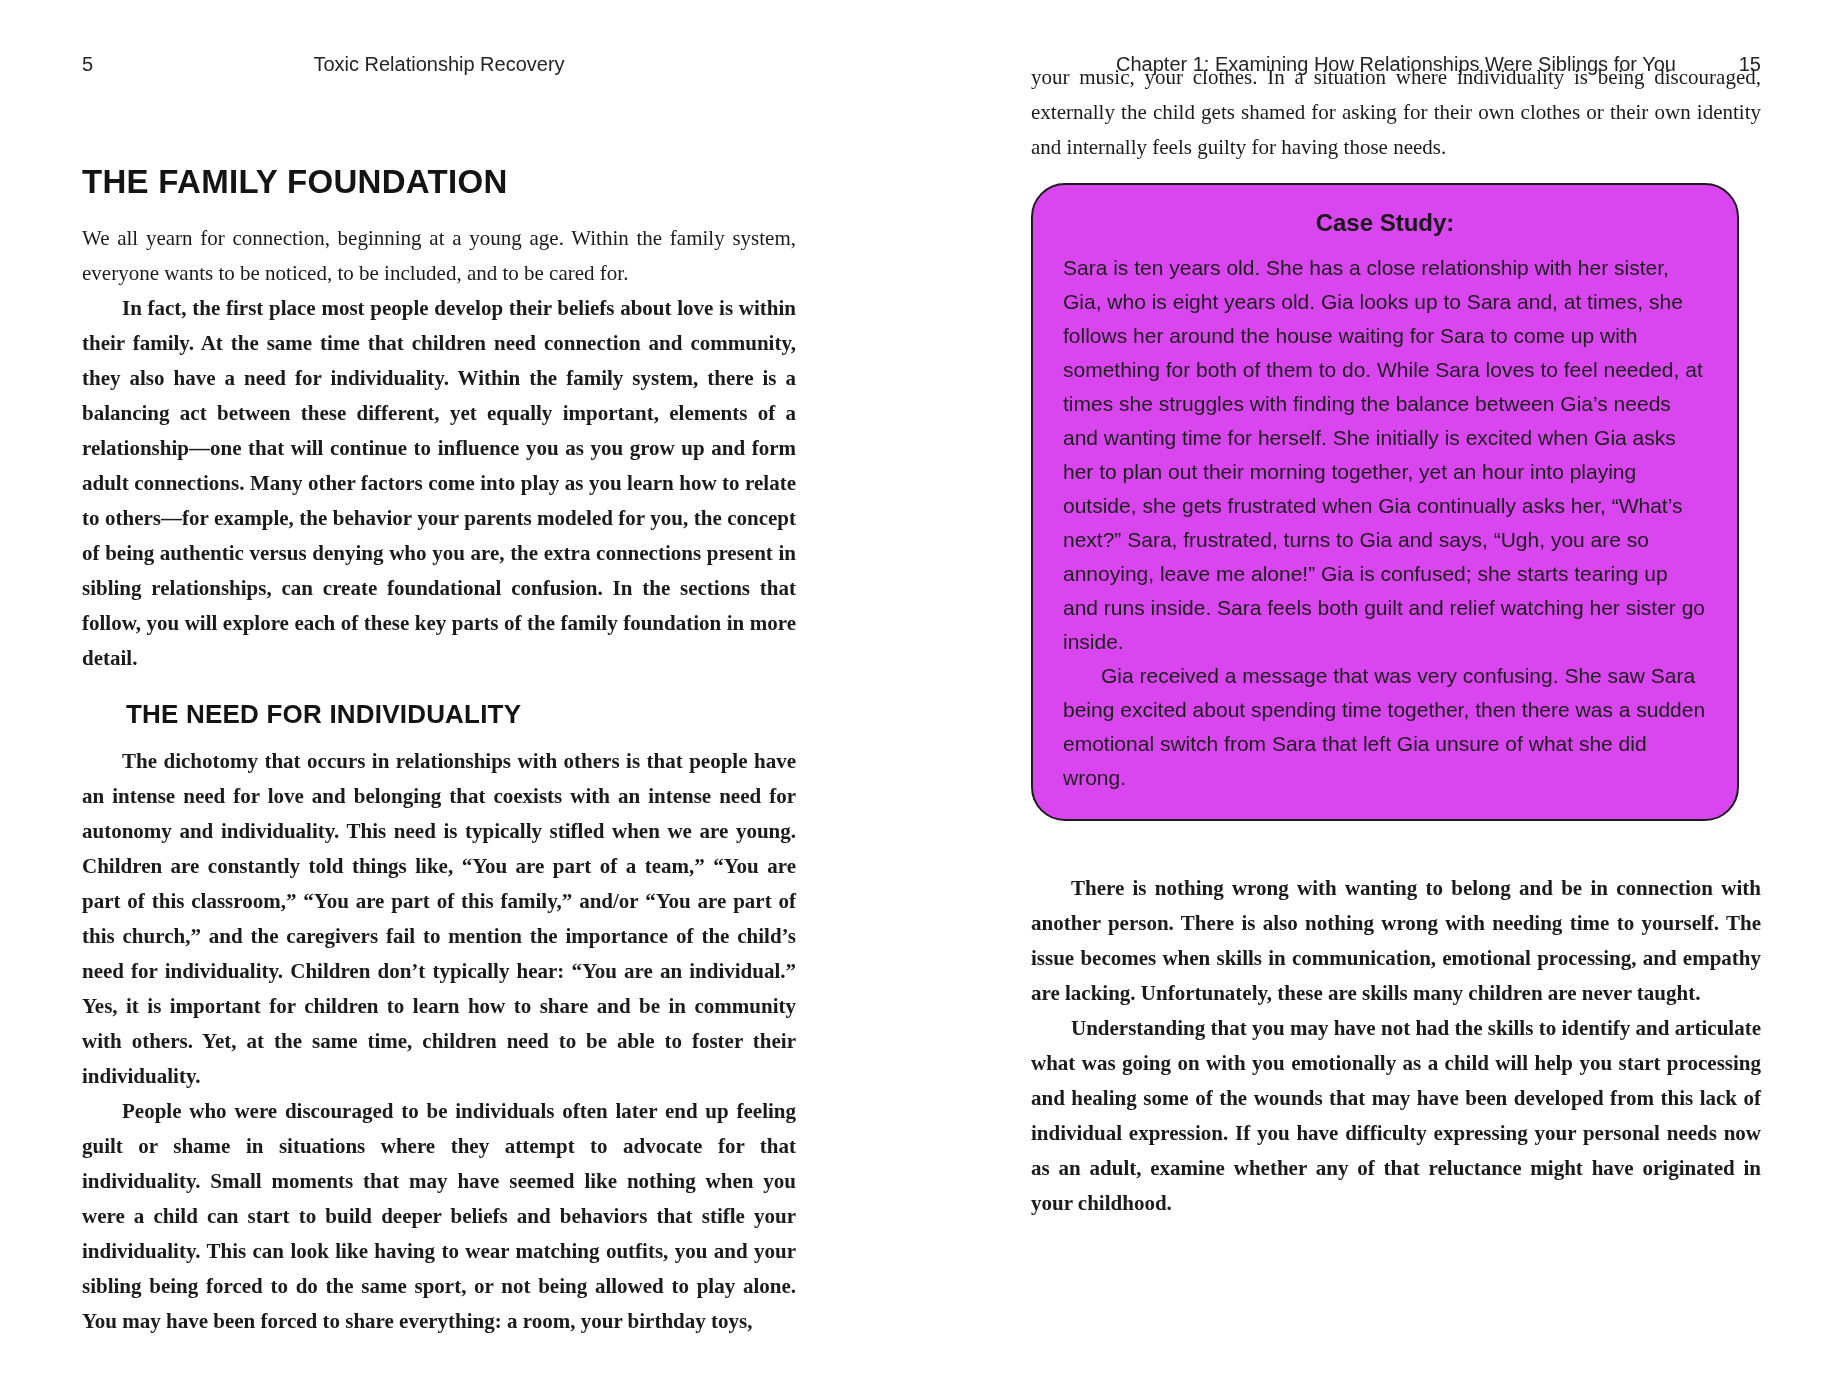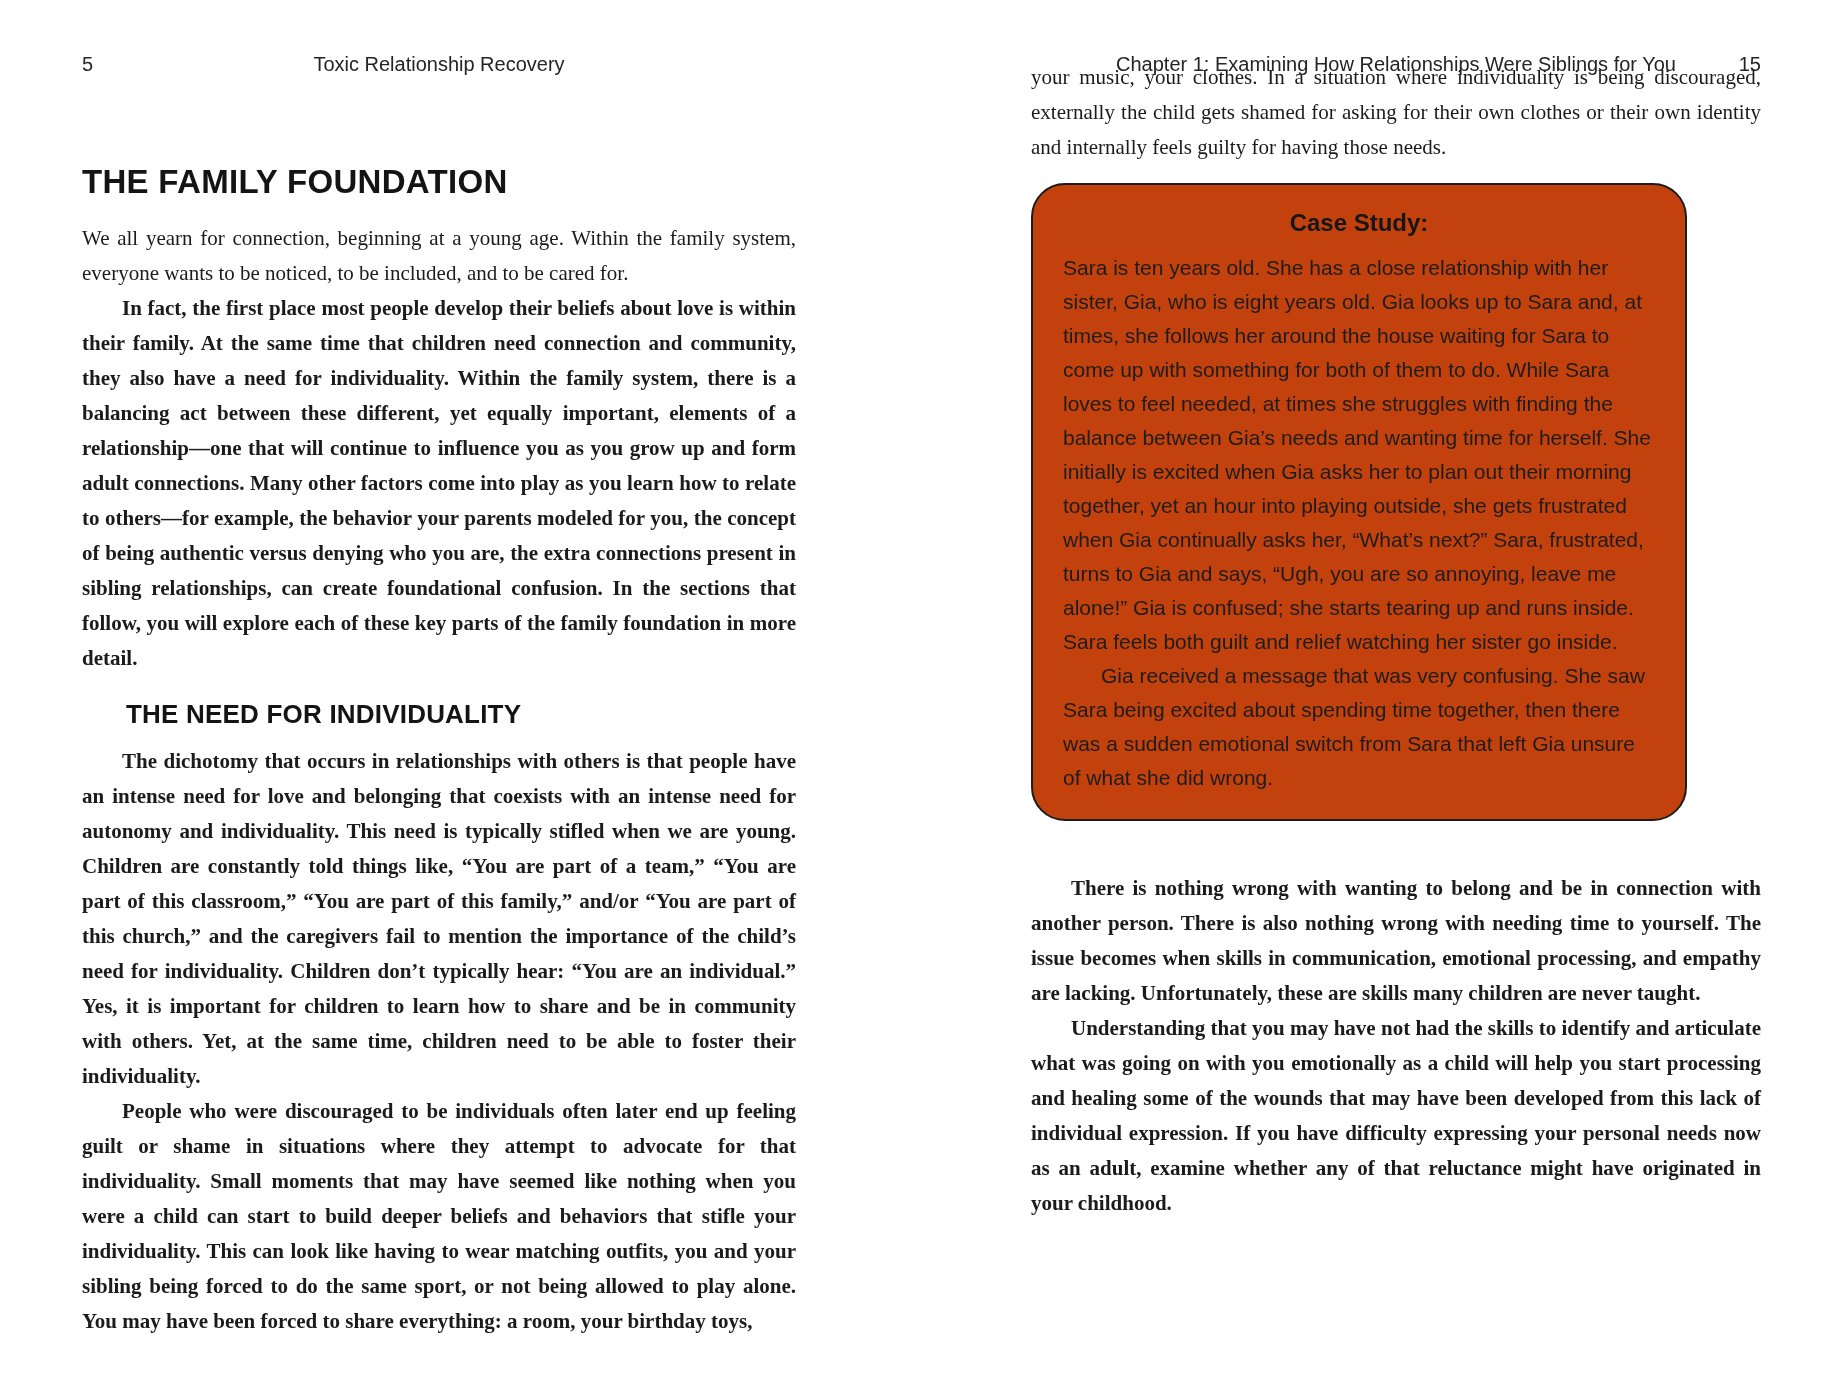--- a/index.html
+++ b/index.html
@@ -76,26 +76,26 @@
     text-align: justify;
     color: #1b1b1b;
     hyphens: auto;
     -webkit-hyphens: auto;
   }
   p.body-serif.indent { text-indent: 40px; font-weight: bold; }
   p.body-serif.after-box { margin-top: 50px; }
 
   .case-box {
     box-sizing: border-box;
-    width: 656px;
+    width: 708px;
     margin-top: 18px;
     border: 2px solid #1c1c1c;
     border-radius: 34px;
     padding: 22px 30px 24px 30px;
-    background: #c2410c;
+    background: #d946ef;
   }
   .case-title {
     font-family: "Liberation Sans", sans-serif;
     font-weight: 700;
     font-size: 24px;
     line-height: 31px;
     text-align: center;
     color: #161616;
   }
   p.case-body {

